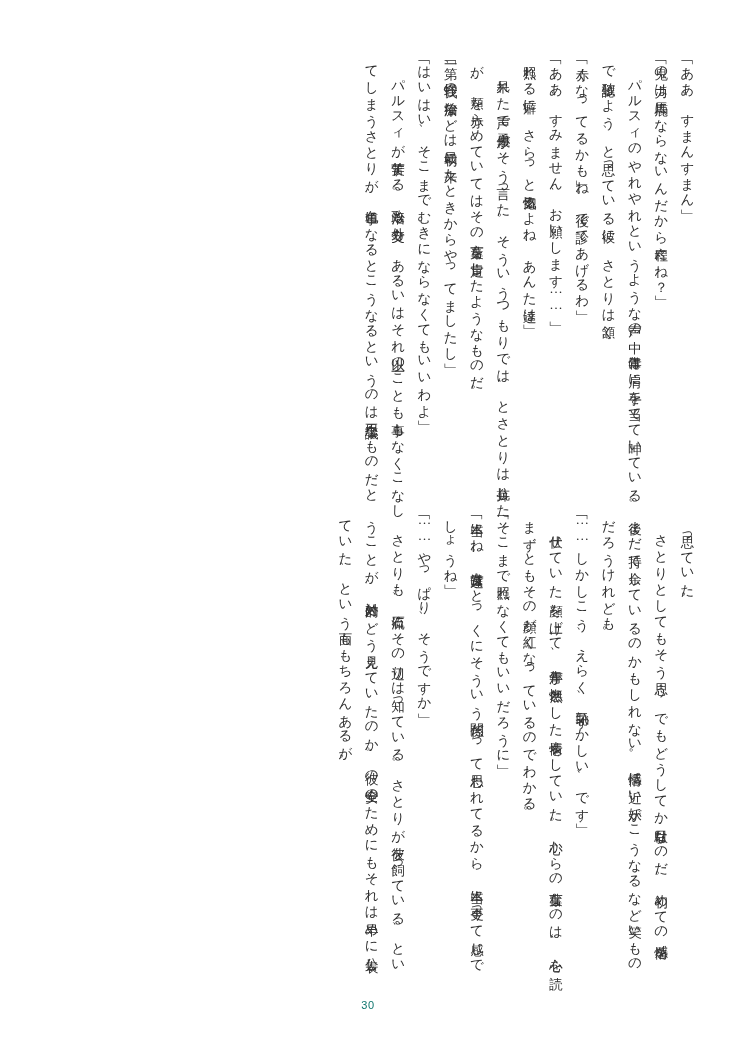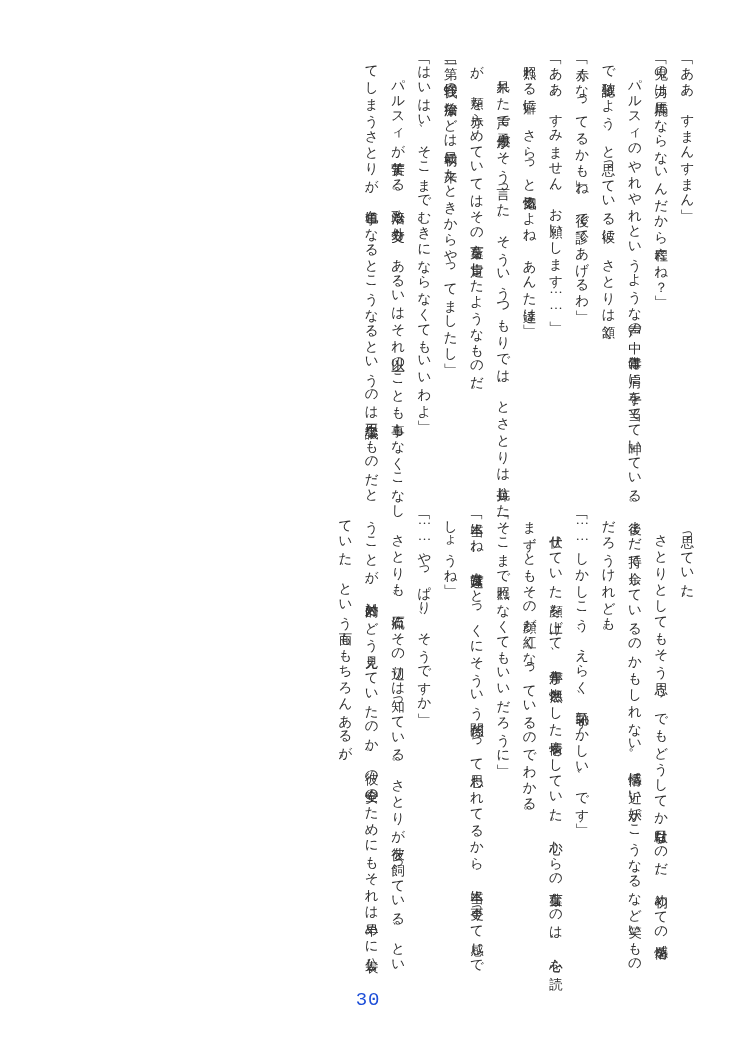--- a/index.html
+++ b/index.html
@@ -68,23 +68,23 @@
   }
   .para.noindent {
     text-indent: 0;
   }
   #page-number {
     position: absolute;
     bottom: 28px;
     left: 0;
     width: 100%;
     text-align: center;
-    font-size: 19px;
-    font-family: Liberation Mono, monospace;
-    color: #1d4ed8;
+    font-size: 11px;
+    font-family: Liberation Sans, sans-serif;
+    color: #0f766e;
     letter-spacing: 0.05em;
   }
   .spacer-col {
     width: 10px;
     height: 1px;
   }
 </style>
 </head>
 <body>
 

